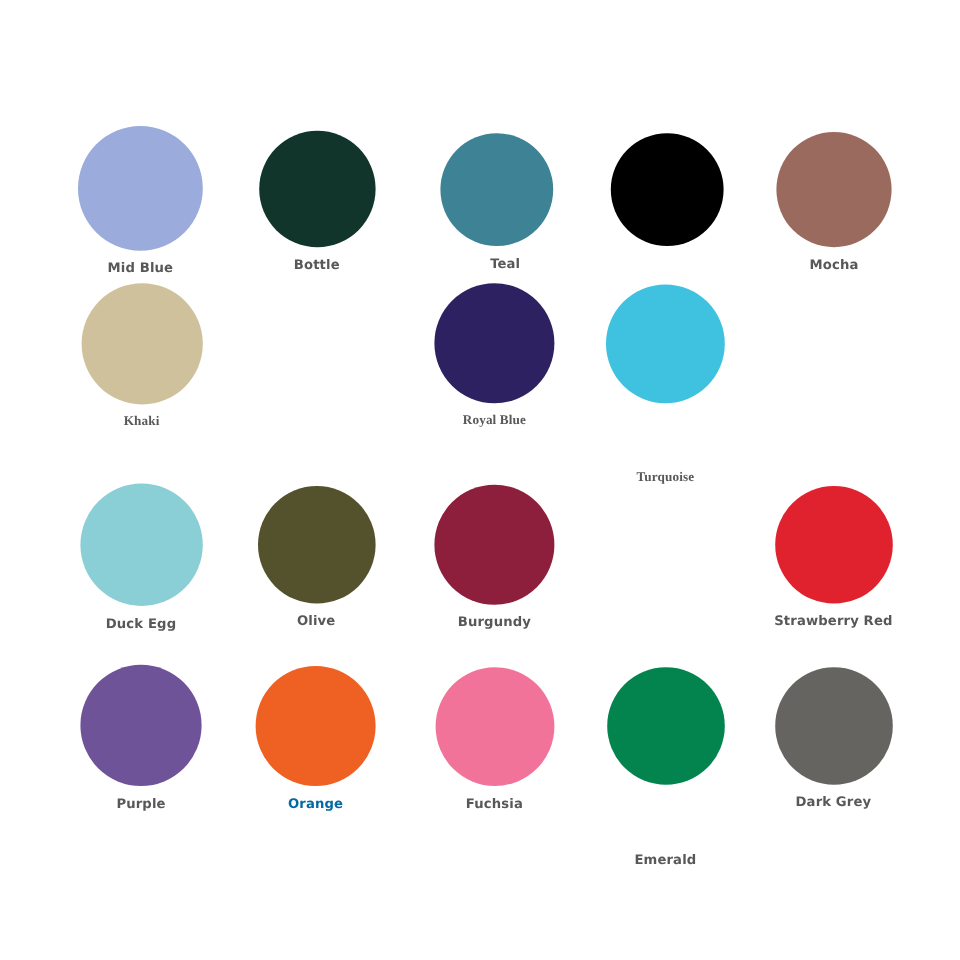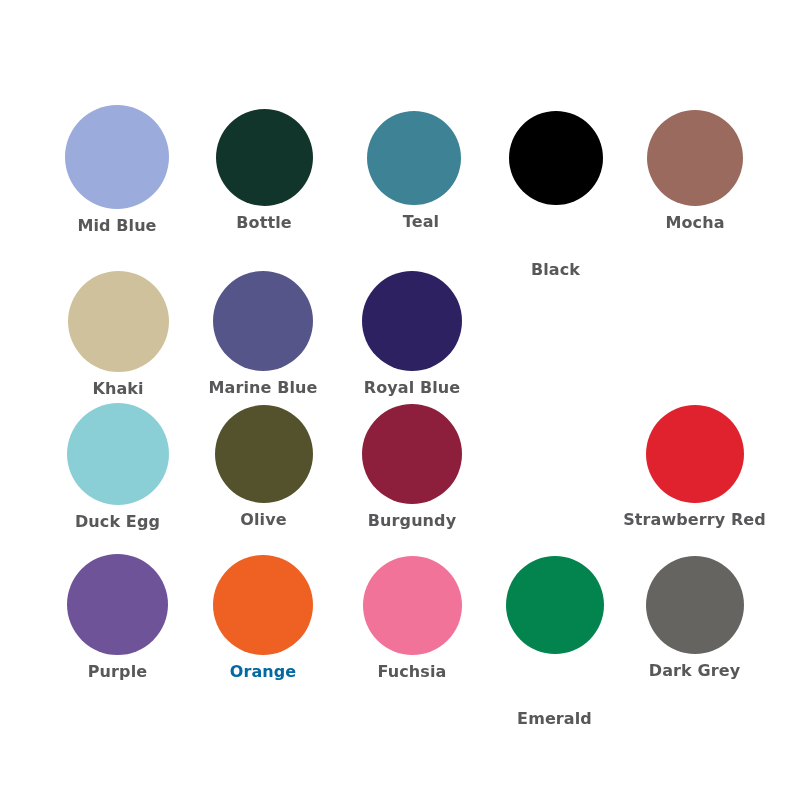--- a/index.html
+++ b/index.html
@@ -32,21 +32,21 @@
   }
 
   .swatch-disc {
     border-radius: 50%;
     display: block;
     flex: none;
   }
 
   .swatch-label {
     margin-top: 9px;
-    font-size: 16px;
+    font-size: 11px;
     font-weight: bold;
     letter-spacing: 0.1px;
     color: #58585A;
     white-space: nowrap;
     text-align: center;
     line-height: 1;
   }
 
   .swatch-label.weight-regular {
     font-weight: 600;
@@ -55,21 +55,21 @@
 
   
   .col-0 { left: 23px;  }
   .col-1 { left: 168px; }
   .col-2 { left: 317px; }
   .col-3 { left: 459px; gap: 48px; }
   .col-4 { left: 599px; }
 
   
   .row-0 { top: 105px; }
-  .row-1 { top: 270px; }
+  .row-1 { top: 235px; font-family: Liberation Serif, serif; }
   .row-2 { top: 403px; }
   .row-3 { top: 554px; }
 </style>
 </head>
 <body>
 
 <div id="swatch-grid" style="background: rgb(255, 255, 255);">
     <div class="swatch-cell col-0 row-0">
       <div class="swatch-disc" title="Mid Blue" style="width: 104px; height: 104px; background: rgb(154, 171, 220); margin-left: 28px; margin-top: 0px;"></div>
       <div class="swatch-label" style="color: rgb(88, 88, 90); margin-left: 28px;">Mid Blue</div>
@@ -87,27 +87,27 @@
       <div class="swatch-label" style="color: rgb(88, 88, 90); margin-left: 33px;">Black</div>
     </div>
     <div class="swatch-cell col-4 row-0">
       <div class="swatch-disc" title="Mocha" style="width: 96px; height: 96px; background: rgb(154, 106, 94); margin-left: 32px; margin-top: 5px;"></div>
       <div class="swatch-label weight-regular" style="color: rgb(88, 88, 90); margin-left: 32px;">Mocha</div>
     </div>
     <div class="swatch-cell col-0 row-1">
       <div class="swatch-disc" title="Khaki" style="width: 101px; height: 101px; background: rgb(207, 193, 155); margin-left: 30px; margin-top: 1px;"></div>
       <div class="swatch-label" style="color: rgb(88, 88, 90); margin-left: 30px;">Khaki</div>
     </div>
-    <div class="swatch-cell col-1 row-1">
-      <div class="swatch-disc" title="Marine Blue" style="width: 100px; height: 100px; background: rgb(86, 85, 138); margin-left: 30px; margin-top: 1px;"></div>
-      <div class="swatch-label" style="color: rgb(88, 88, 90); margin-left: 30px;">Marine Blue</div>
-    </div>
     <div class="swatch-cell col-2 row-1">
       <div class="swatch-disc" title="Royal Blue" style="width: 100px; height: 100px; background: rgb(46, 33, 98); margin-left: 30px; margin-top: 1px;"></div>
       <div class="swatch-label" style="color: rgb(88, 88, 90); margin-left: 30px;">Royal Blue</div>
+    </div>
+    <div class="swatch-cell col-3 row-1">
+      <div class="swatch-disc" title="Turquoise" style="width: 99px; height: 99px; background: rgb(63, 194, 224); margin-left: 31px; margin-top: 2px;"></div>
+      <div class="swatch-label weight-regular" style="color: rgb(88, 88, 90); margin-left: 31px;">Turquoise</div>
     </div>
     <div class="swatch-cell col-0 row-2">
       <div class="swatch-disc" title="Duck Egg" style="width: 102px; height: 102px; background: rgb(138, 207, 213); margin-left: 29px; margin-top: 0px;"></div>
       <div class="swatch-label" style="color: rgb(88, 88, 90); margin-left: 29px;">Duck Egg</div>
     </div>
     <div class="swatch-cell col-1 row-2">
       <div class="swatch-disc" title="Olive" style="width: 98px; height: 98px; background: rgb(84, 82, 44); margin-left: 31px; margin-top: 2px;"></div>
       <div class="swatch-label weight-regular" style="color: rgb(88, 88, 90); margin-left: 31px;">Olive</div>
     </div>
     <div class="swatch-cell col-2 row-2">

